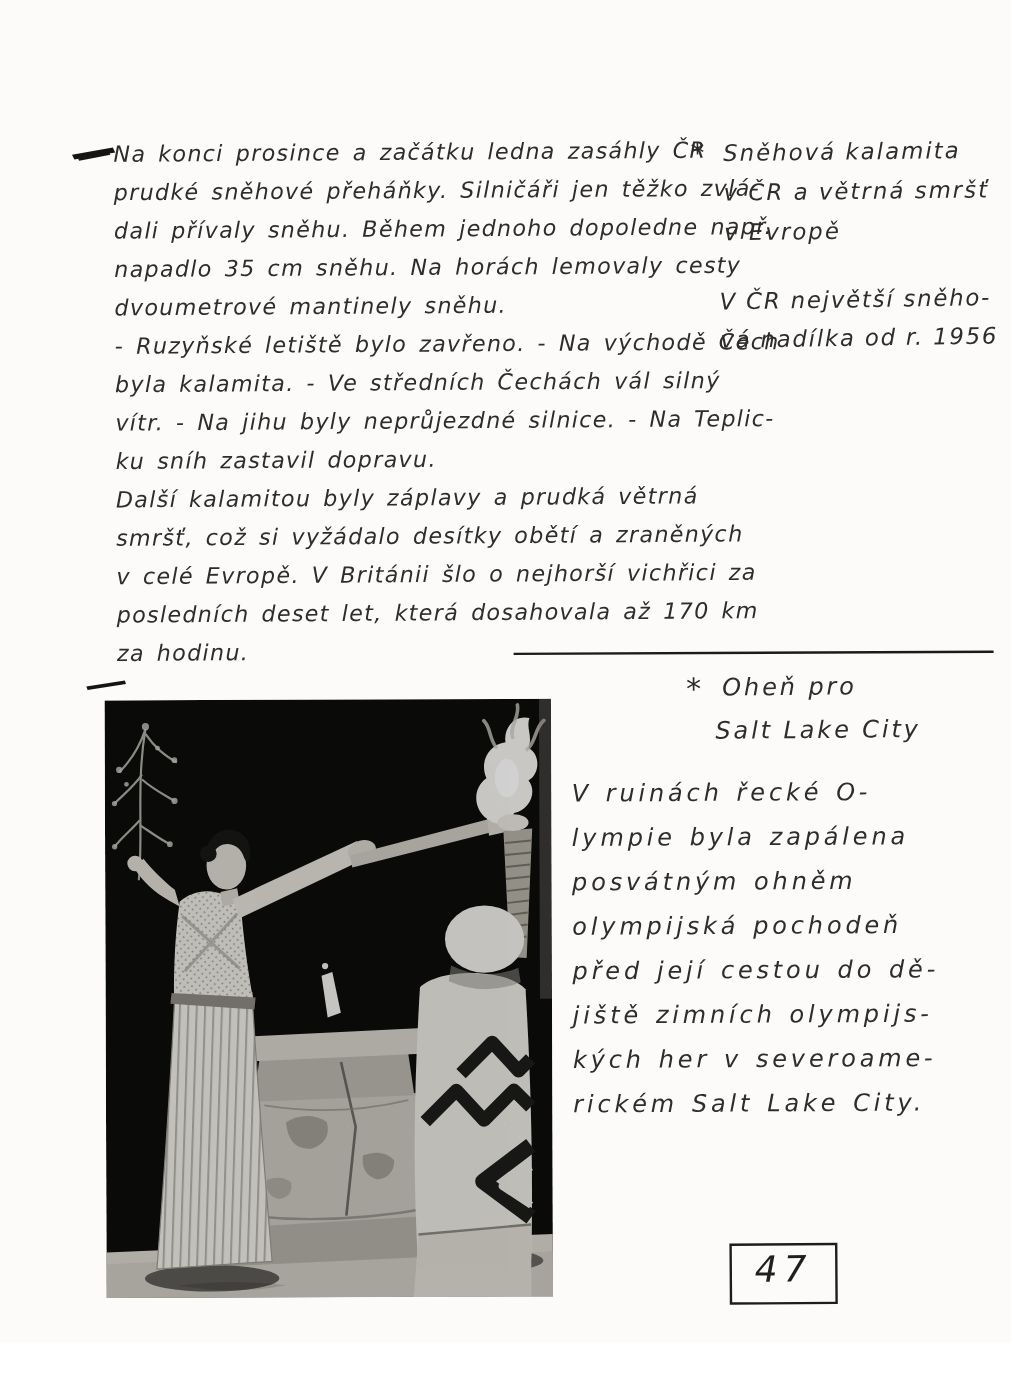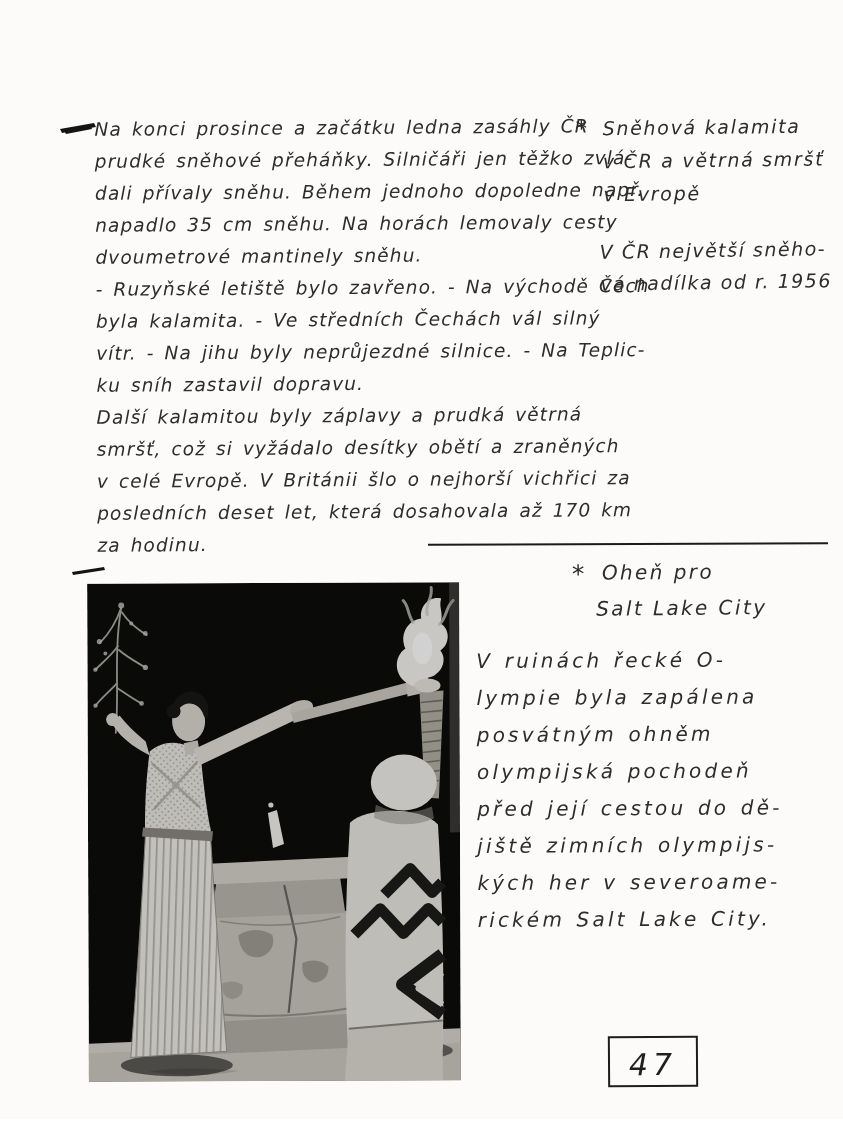--- a/index.html
+++ b/index.html
@@ -62,21 +62,21 @@
   .oly-heading .note-lines .ln:nth-child(2){margin-left:-6px;}
   .oly-text{
     position:absolute;left:477px;top:642px;width:366px;
     font-size:20px;line-height:37px;letter-spacing:3.2px;word-spacing:2px;
     transform:rotate(-0.3deg);
   }
 
   
   .pagenum-box{
     position:absolute;left:608px;top:1036px;width:86px;height:47px;
-    border:2px solid #1d1d1d;display:flex;align-items:center;justify-content:center;
+    border:2px solid #1d1d1d;display:flex;justify-content:center;
     transform:rotate(-0.4deg);background:#fcfbf9;
   }
   .pagenum-box span{
     font-style:italic;font-size:30px;letter-spacing:5px;color:#1f1f1f;
     transform:translateY(3px);
   }
 </style>
 </head>
 <body>
 

